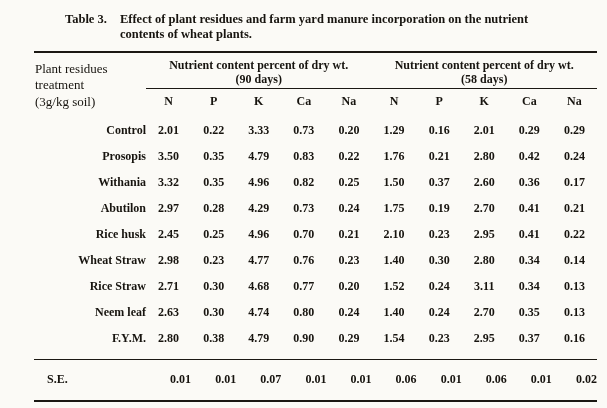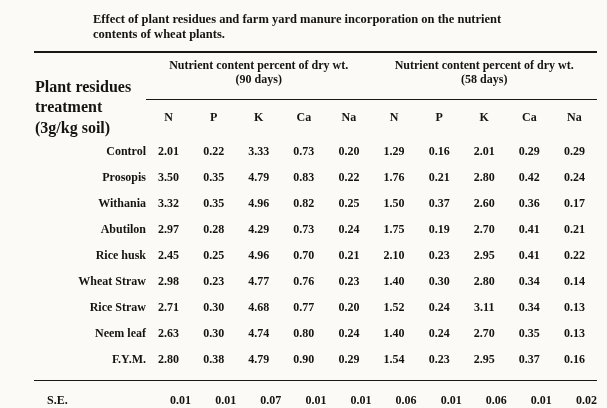--- a/index.html
+++ b/index.html
@@ -23,21 +23,21 @@
   
   .title-row {
     display: flex;
     gap: 13px;
     margin: 3px 0 8px 31px;
     font-size: 12.5px;
     font-weight: 700;
     line-height: 1.22;
   }
   .title-label { white-space: nowrap; }
-  .title-caption { width: 445px; margin-left: 28px; }
+  .title-caption { width: 445px; }
 
   
   table.data {
     border-collapse: collapse;
     table-layout: fixed;
     width: 563px;
     border-top: 2px solid #1b1813;
     border-bottom: 2px solid #1b1813;
     font-weight: 700;
   }
@@ -50,24 +50,24 @@
     border-bottom: 1.4px solid #1b1813;
     text-align: center;
     vertical-align: top;
     padding: 5px 0 1px 0;
     font-size: 12px;
     line-height: 1.22;
   }
   .row-header {
     vertical-align: top;
     text-align: left;
-    padding: 24px 0 0 1px;
-    font-size: 16px;
+    padding: 8px 0 0 1px;
+    font-size: 13px;
     line-height: 1.3;
-    font-weight: 700;
+    font-weight: 400;
   }
   .col-head {
     font-size: 12px;
     text-align: center;
     padding: 5px 0 9px 0;
     font-weight: 700;
   }
   tbody td {
     font-size: 12px;
     line-height: 15px;
@@ -89,20 +89,21 @@
     text-align: left;
     padding-left: 13px;
   }
 </style>
 </head>
 <body>
 
 <div class="page">
 
   <div class="title-row">
+    <span class="title-label">Table 3.</span>
     <span class="title-caption">Effect of plant residues and farm yard manure incorporation on the nutrient contents of wheat plants.</span>
   </div>
 
   <table class="data">
     <colgroup>
       <col class="c-label">
       <col class="c-num">
         <col class="c-num">
         <col class="c-num">
         <col class="c-num">

